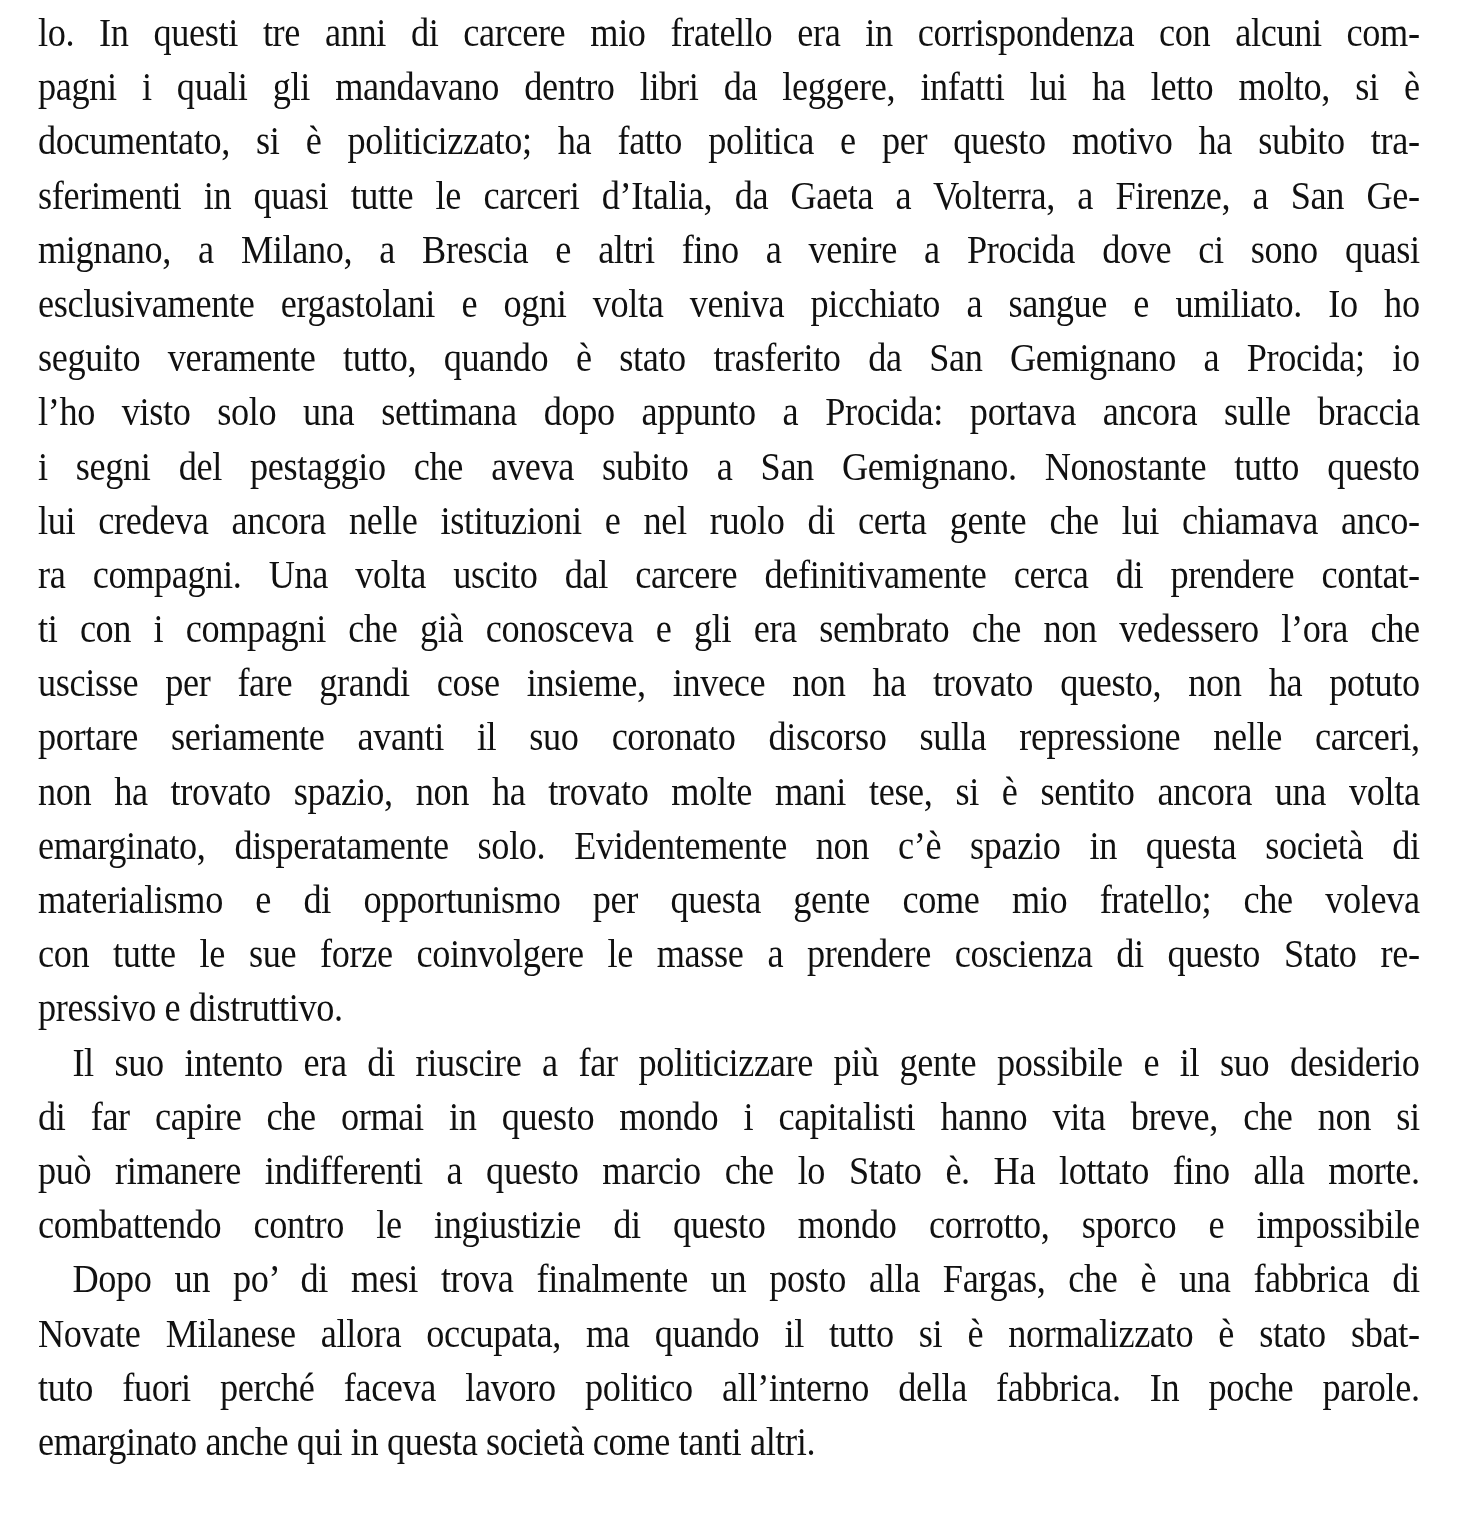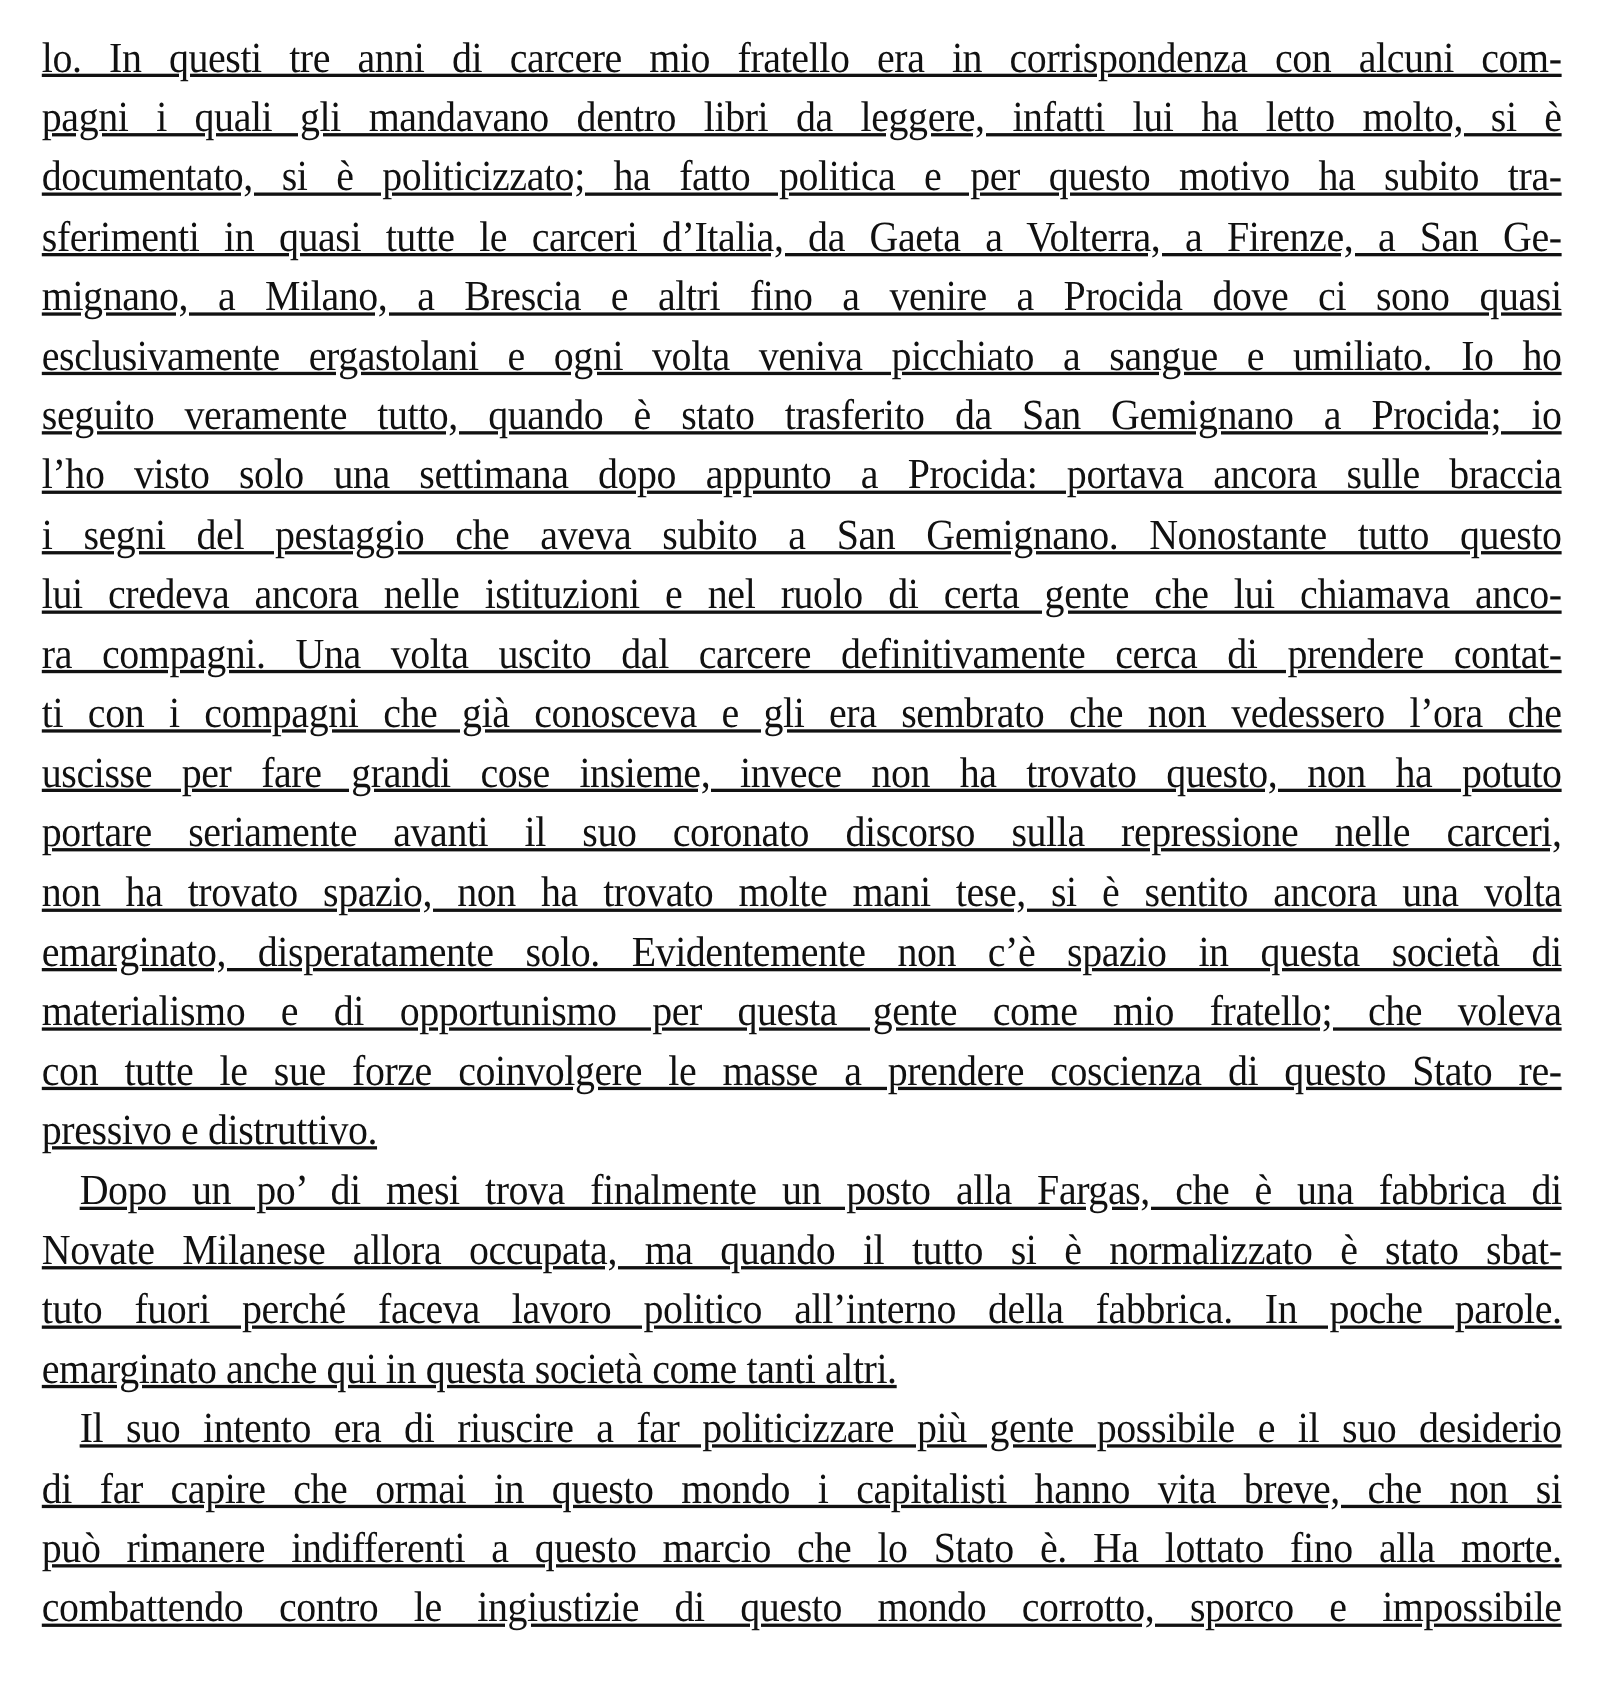--- a/index.html
+++ b/index.html
@@ -11,23 +11,22 @@
       width: 1462px;
       height: 1538px;
       position: relative;
       overflow: hidden;
       font-family: "Liberation Serif", "DejaVu Serif", serif;
       color: #111111;
     }
     .page {
       position: absolute;
       left: 38px;
-      top: 26px;
+      top: 6px;
       width: 1382px;
-      text-decoration: underline;
     }
     .line {
       display: block;
       height: 54.2px;
       line-height: 54.2px;
       font-size: 39px;
       white-space: nowrap;
       text-align: justify;
       text-align-last: justify;
       letter-spacing: -0.4px;
@@ -65,26 +64,26 @@
     <span class="line">portare seriamente avanti il suo coronato discorso sulla repressione nelle carceri,</span>
     <span class="line">non ha trovato spazio, non ha trovato molte mani tese, si è sentito ancora una volta</span>
     <span class="line">emarginato, disperatamente solo. Evidentemente non c’è spazio in questa società di</span>
     <span class="line">materialismo e di opportunismo per questa gente come mio fratello; che voleva</span>
     <span class="line">con tutte le sue forze coinvolgere le masse a prendere coscienza di questo Stato re-</span>
     <span class="line last">pressivo e distruttivo.</span>
   </div>
 
 
   <div>
-    <span class="line indent">Dopo un po’ di mesi trova finalmente un posto alla Fargas, che è una fabbrica di</span>
-    <span class="line">Novate Milanese allora occupata, ma quando il tutto si è normalizzato è stato sbat-</span>
-    <span class="line">tuto fuori perché faceva lavoro politico all’interno della fabbrica. In poche parole.</span>
-    <span class="line last">emarginato anche qui in questa società come tanti altri.</span>
-  </div>
-
-  <div>
     <span class="line indent">Il suo intento era di riuscire a far politicizzare più gente possibile e il suo desiderio</span>
     <span class="line">di far capire che ormai in questo mondo i capitalisti hanno vita breve, che non si</span>
     <span class="line">può rimanere indifferenti a questo marcio che lo Stato è. Ha lottato fino alla morte.</span>
     <span class="line">combattendo contro le ingiustizie di questo mondo corrotto, sporco e impossibile</span>
 
   </div>
+
+  <div>
+    <span class="line indent">Dopo un po’ di mesi trova finalmente un posto alla Fargas, che è una fabbrica di</span>
+    <span class="line">Novate Milanese allora occupata, ma quando il tutto si è normalizzato è stato sbat-</span>
+    <span class="line">tuto fuori perché faceva lavoro politico all’interno della fabbrica. In poche parole.</span>
+    <span class="line last">emarginato anche qui in questa società come tanti altri.</span>
+  </div>
 </div>
 
 </body></html>

